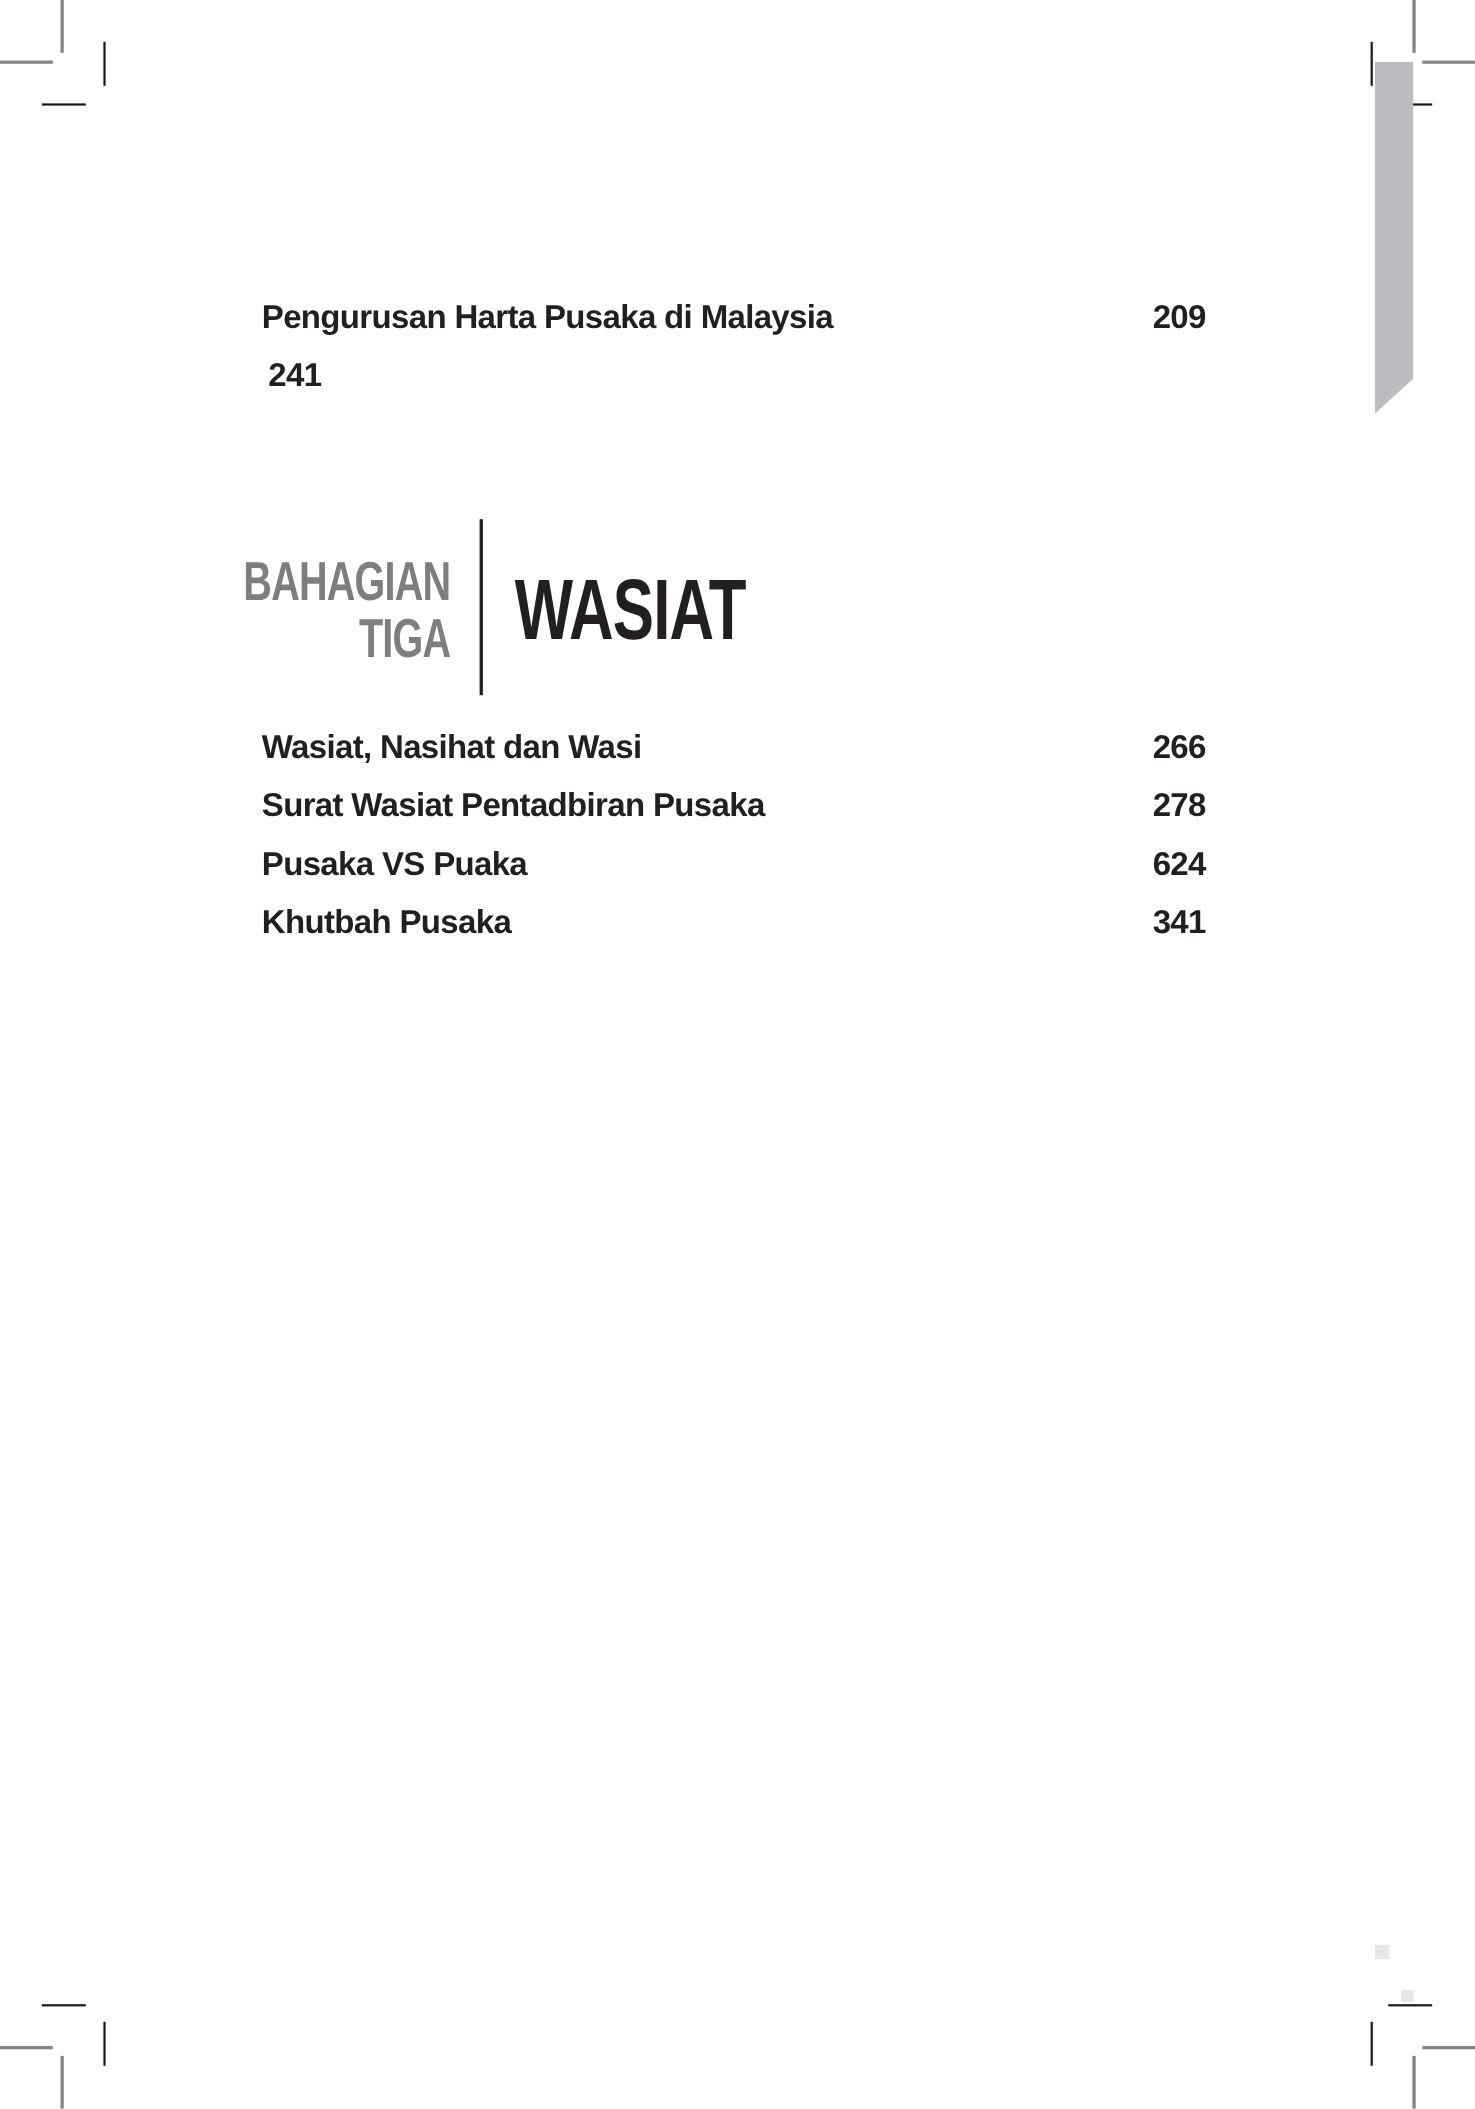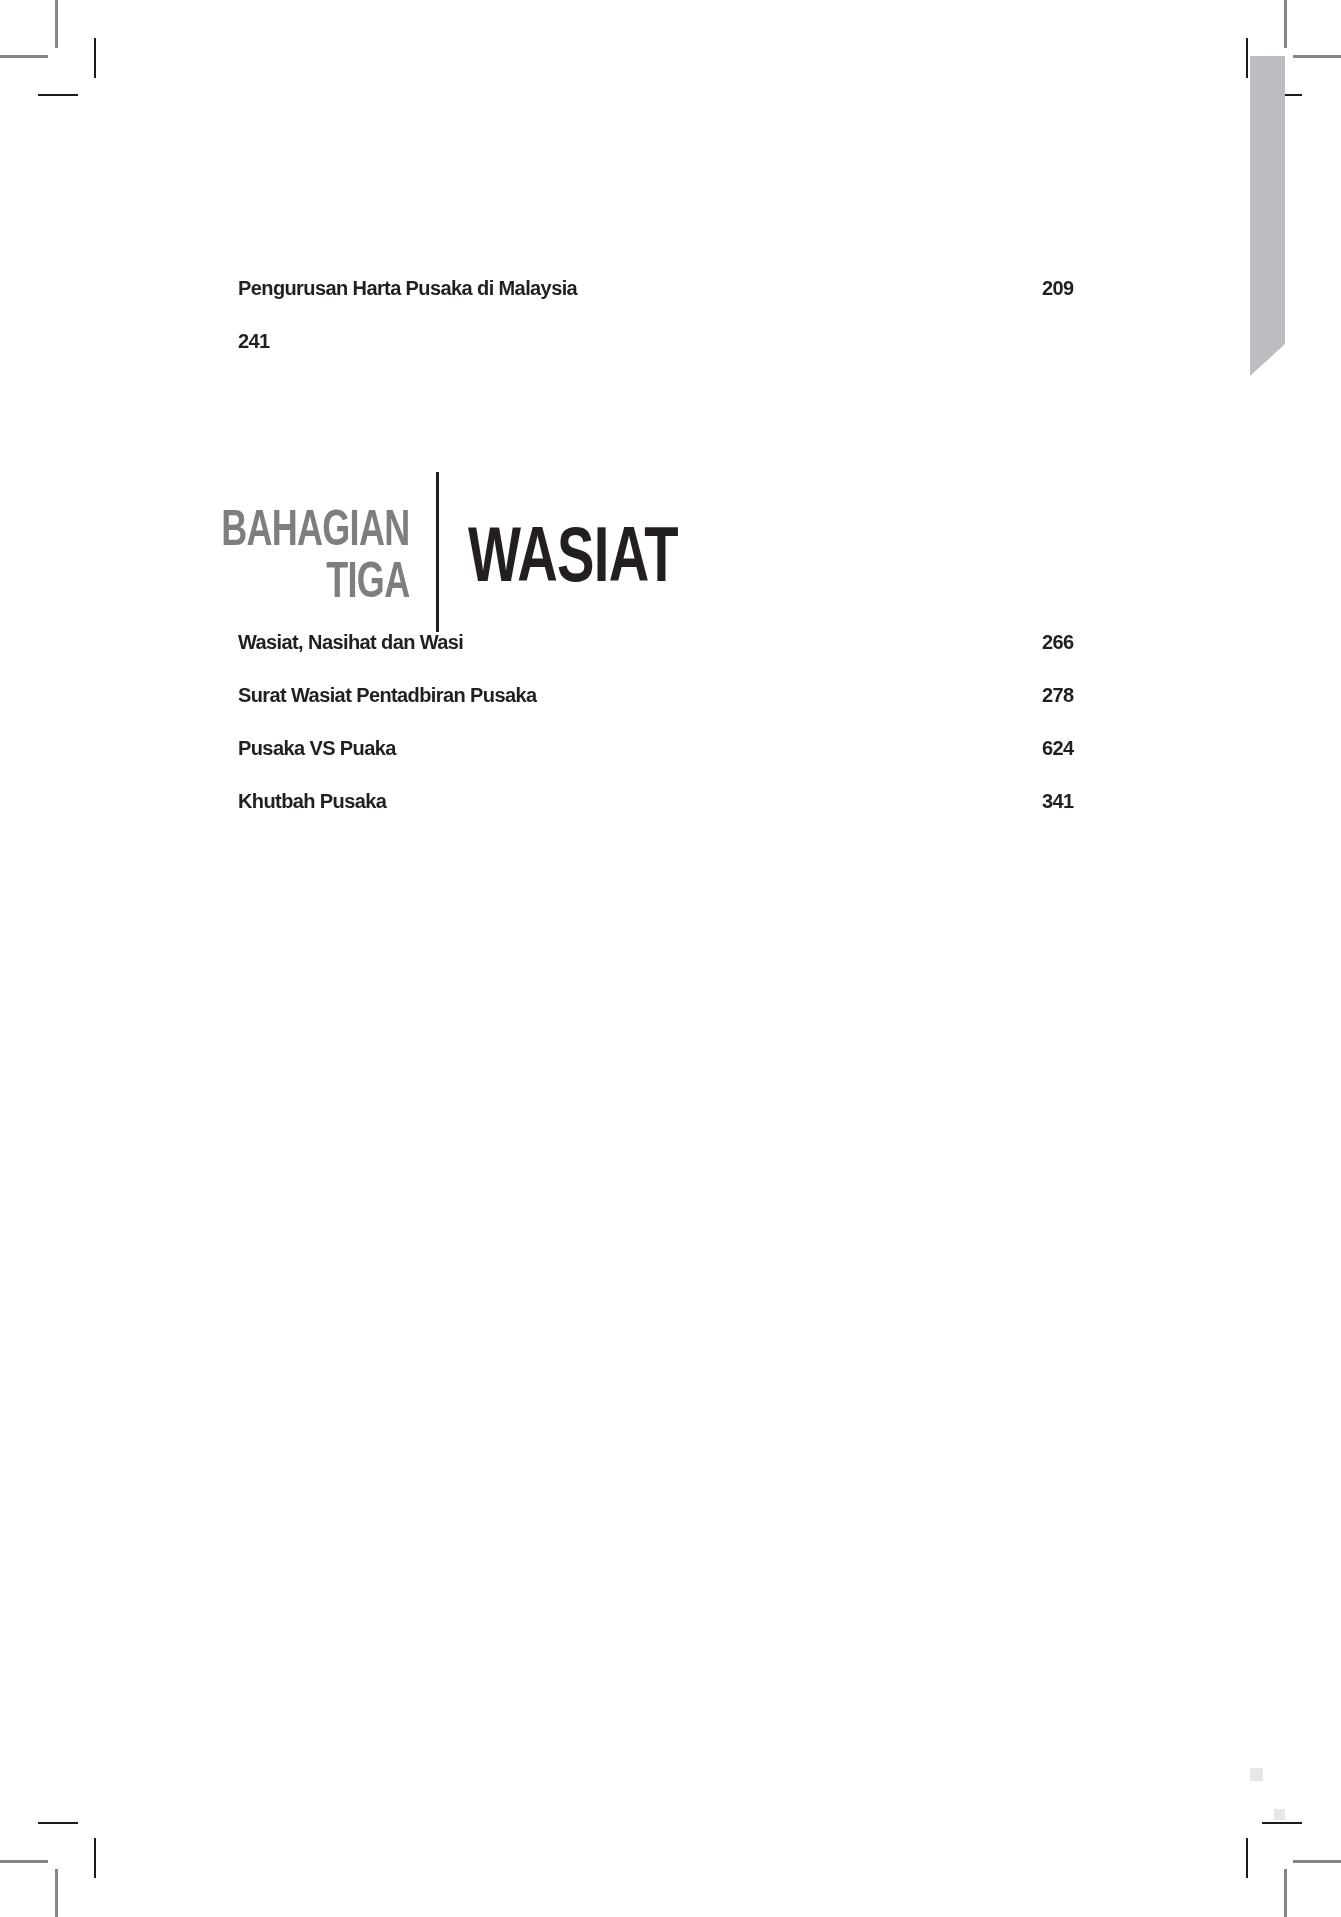--- a/index.html
+++ b/index.html
@@ -15,24 +15,24 @@
   .thumb-tab {
     position: absolute; left: 1250px; top: 56px; width: 35px; height: 320px;
     background: #bcbdc0;
     clip-path: polygon(0 0, 100% 0, 100% 90%, 0 100%);
   }
 
   .toc-list { position: absolute; left: 238px; width: 864px; }
   .toc-row {
     display: flex; justify-content: space-between; align-items: baseline;
     height: 53px; line-height: 53px;
-    font-size: 20px; font-weight: bold; color: #231f20;
+    font-size: 30px; font-weight: bold; color: #231f20;
     letter-spacing: -0.6px;
   }
-  .toc-row .page { text-align: left; min-width: 60px; }
+  .toc-row .page { text-align: center; min-width: 60px; }
 
   .section-header { position: absolute; left: 238px; top: 472px; width: 500px; height: 160px; }
   .section-label {
     position: absolute; right: 329px; top: 30px; text-align: right;
     font-family: "Liberation Sans", sans-serif; font-weight: bold;
     color: #7d7e80; font-size: 50px; line-height: 52px;
     transform: scaleX(0.72); transform-origin: right center;
     letter-spacing: -1px;
   }
   .section-divider { position: absolute; left: 198px; top: 0; width: 3px; height: 160px; background: #231f20; }
@@ -84,21 +84,21 @@
 
 <div class="section-header">
   <div class="section-label">
     <div>BAHAGIAN</div>
     <div>TIGA</div>
   </div>
   <div class="section-divider"></div>
   <div class="section-title">WASIAT</div>
 </div>
 
-<div class="toc-list" style="top:616px;">
+<div class="toc-list" style="top:653px;">
   <div class="toc-row">
     <span>Wasiat, Nasihat dan Wasi</span>
     <span class="page">266</span>
   </div>
   <div class="toc-row">
     <span>Surat Wasiat Pentadbiran Pusaka</span>
     <span class="page">278</span>
   </div>
   <div class="toc-row">
     <span>Pusaka VS Puaka</span>

